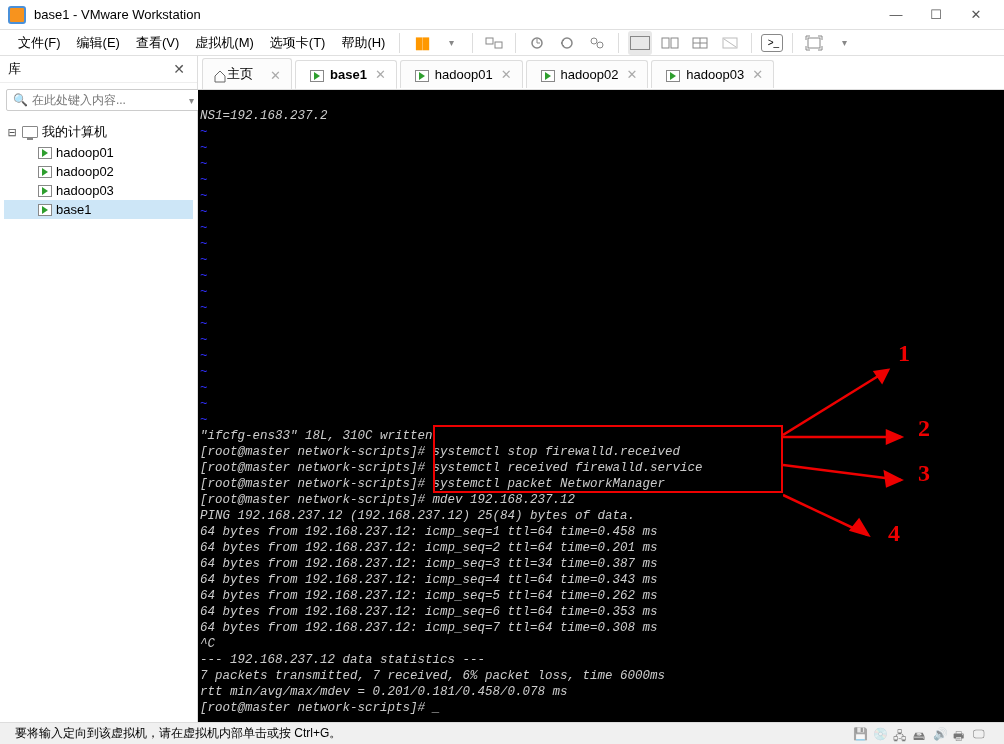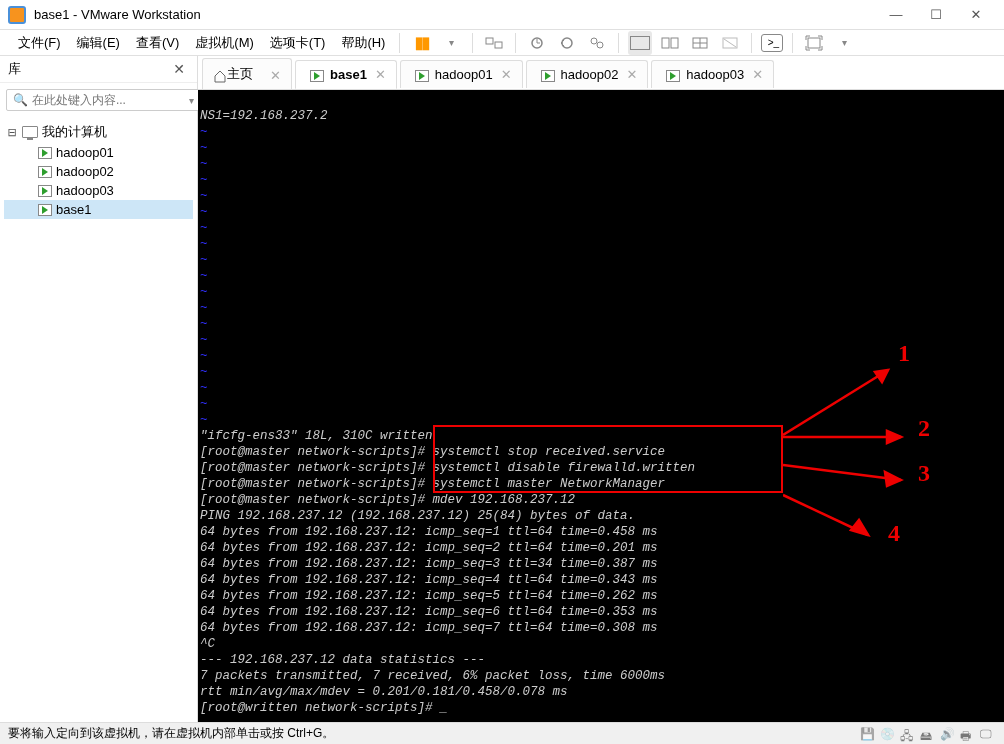--- a/index.html
+++ b/index.html
@@ -47,21 +47,21 @@
 .home-ico { display:inline-block; width:14px;height:14px; }
 
 .term { flex: 1; background: #000; color: #ccc; font-family: "Consolas", "Courier New", monospace; font-size: 12.5px; line-height: 16px; padding: 2px 2px; position: relative; overflow: hidden; white-space: pre; }
 .term .tilde { color: #3030ff; }
 .term .line { white-space: pre; font-style: italic; }
 .redbox { position: absolute; border: 2px solid #e00; pointer-events: none; }
 .annot { position: absolute; color: #e00; font-family: cursive; font-size: 24px; font-weight: bold; }
 .arrow { position: absolute; }
 .arrow line, .arrow polygon { stroke: #e00; fill: #e00; stroke-width: 2.5; }
 
-.statusbar { height: 22px; background: #f0f0f0; border-top: 1px solid #ddd; display: flex; align-items: center; padding: 0 8px; font-size: 12px; }
+.statusbar { height: 22px; background: #f0f0f0; border-top: 1px solid #ddd; display: flex; align-items: center; padding: 0 15px; font-size: 12px; }
 .statusbar .sb-icons { margin-left: auto; display: flex; gap: 4px; }
 .sb-ico { width: 16px; height: 14px; opacity: .5; }
 .active-bold { font-weight: bold; }
 </style>
 </head>
 <body>
 
 <div class="titlebar">
   <span class="app-icon"></span>
   <span class="title">base1 - VMware Workstation</span>
@@ -225,37 +225,37 @@
 <span class="tilde">~</span>
 <span class="tilde">~</span>
 <span class="tilde">~</span>
 <span class="tilde">~</span>
 <span class="tilde">~</span>
 <span class="tilde">~</span>
 <span class="tilde">~</span>
 <span class="tilde">~</span>
 <span class="tilde">~</span>
 <span class="line">"ifcfg-ens33" 18L, 310C written</span>
-<span class="line"><span>[root@master network-scripts]# </span><span>systemctl stop received.service</span></span>
-<span class="line"><span>[root@master network-scripts]# </span><span>systemctl disable firewalld.written</span></span>
-<span class="line"><span>[root@master network-scripts]# </span><span>systemctl master NetworkManager</span></span>
+<span class="line"><span>[root@master network-scripts]# </span><span>systemctl stop firewalld.received</span></span>
+<span class="line"><span>[root@master network-scripts]# </span><span>systemctl received firewalld.service</span></span>
+<span class="line"><span>[root@master network-scripts]# </span><span>systemctl packet NetworkManager</span></span>
 <span class="line"><span>[root@master network-scripts]# </span><span>mdev 192.168.237.12</span></span>
 <span class="line">PING 192.168.237.12 (192.168.237.12) 25(84) bytes of data.</span>
 <span class="line">64 bytes from 192.168.237.12: icmp_seq=1 ttl=64 time=0.458 ms</span>
 <span class="line">64 bytes from 192.168.237.12: icmp_seq=2 ttl=64 time=0.201 ms</span>
 <span class="line">64 bytes from 192.168.237.12: icmp_seq=3 ttl=34 time=0.387 ms</span>
 <span class="line">64 bytes from 192.168.237.12: icmp_seq=4 ttl=64 time=0.343 ms</span>
 <span class="line">64 bytes from 192.168.237.12: icmp_seq=5 ttl=64 time=0.262 ms</span>
 <span class="line">64 bytes from 192.168.237.12: icmp_seq=6 ttl=64 time=0.353 ms</span>
 <span class="line">64 bytes from 192.168.237.12: icmp_seq=7 ttl=64 time=0.308 ms</span>
 <span class="line">^C</span>
 <span class="line">--- 192.168.237.12 data statistics ---</span>
 <span class="line">7 packets transmitted, 7 received, 6% packet loss, time 6000ms</span>
 <span class="line">rtt min/avg/max/mdev = 0.201/0.181/0.458/0.078 ms</span>
-<span class="line">[root@written network-scripts]# _</span>
+<span class="line">[root@master network-scripts]# _</span>
 
       <div class="redbox" style="left:235px; top:335px; width:350px; height:68px;"></div>
       <svg class="arrow" style="left:585px;top:270px;width:120px;height:80px">
           <line x1="0" y1="75" x2="105" y2="10"></line>
           <polygon points="105,10 92,12 99,22"></polygon>
         </svg>
       <svg class="arrow" style="left:585px;top:335px;width:130px;height:25px">
           <line x1="0" y1="12" x2="118" y2="12"></line>
           <polygon points="118,12 104,6 104,18"></polygon>
         </svg>

